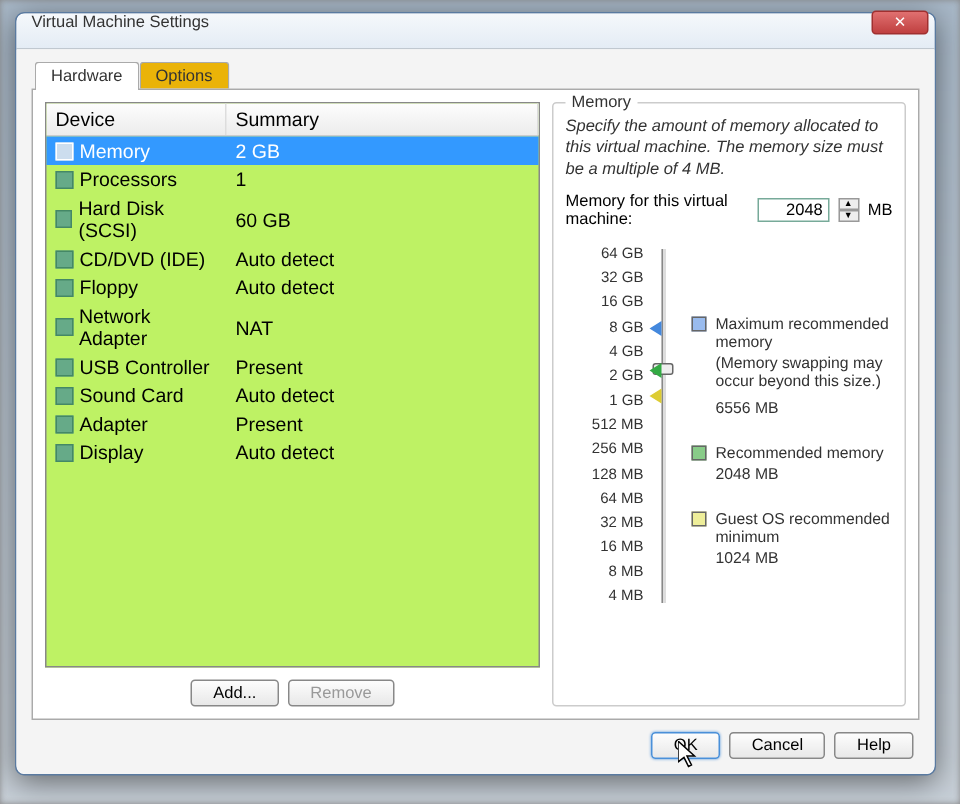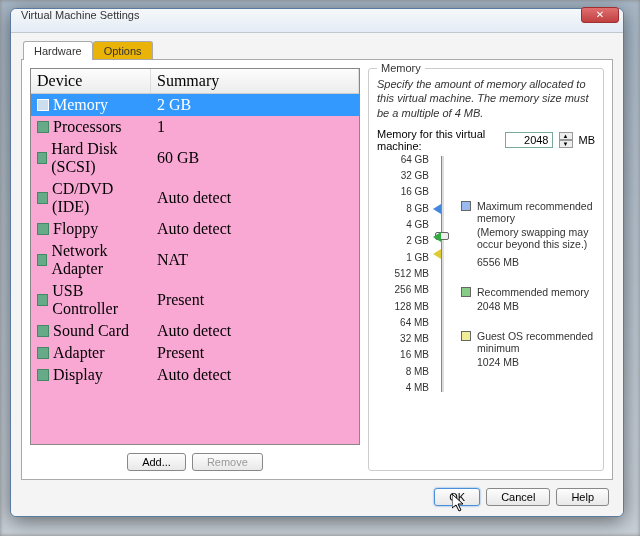--- a/index.html
+++ b/index.html
@@ -91,23 +91,22 @@
   background: #fff;
   border: 1px solid #aaa;
   padding: 8px;
   display: flex;
   gap: 8px;
 }
 .left-col { width: 330px; display:flex; flex-direction:column; }
 .device-table {
   border: 1px solid #888;
   flex: 1;
-  background: #f9a8d4;
-  font-size: 16px;
-  font-family: Liberation Serif, serif;
+  background: #bef264;
+  font-size: 13px;
 }
 .dt-head {
   display: flex;
   background: linear-gradient(#fdfdfd,#ececec);
   border-bottom: 1px solid #ccc;
 }
 .dt-head div { padding: 3px 6px; border-right:1px solid #ddd;}
 .col-dev { width: 120px; }
 .col-sum { flex: 1; }
 .dt-row {
@@ -136,21 +135,21 @@
   border-radius: 3px;
   padding: 8px 8px 8px 8px;
   position: relative;
   flex: 1;
 }
 .groupbox > .gb-title {
   position: absolute; top: -7px; left: 8px;
   background: #fff; padding: 0 4px; color:#333;
 }
 .mem-desc { color:#333; margin-bottom:8px; line-height:1.3;font-style:italic;}
-.mem-input-row { display:flex; align-items:center; gap:6px; margin-bottom:0;}
+.mem-input-row { display:flex; align-items:center; gap:6px; margin-bottom:10px;}
 .mem-input-row input {
   width: 48px; text-align:right; padding:1px 3px;
   border:1px solid #7a9; font-family:inherit; font-size:11px;
 }
 .spinner { display:flex; flex-direction:column; }
 .spinner div { width:14px;height:8px;border:1px solid #999;background:#eee;font-size:6px;text-align:center;line-height:6px;cursor:pointer;}
 .mem-body { display:flex; gap:4px; }
 .scale-col { width:52px; text-align:right; font-size:10px; color:#333; line-height:16.3px;}
 .slider-col { width:18px; position:relative; }
 .slider-track {

